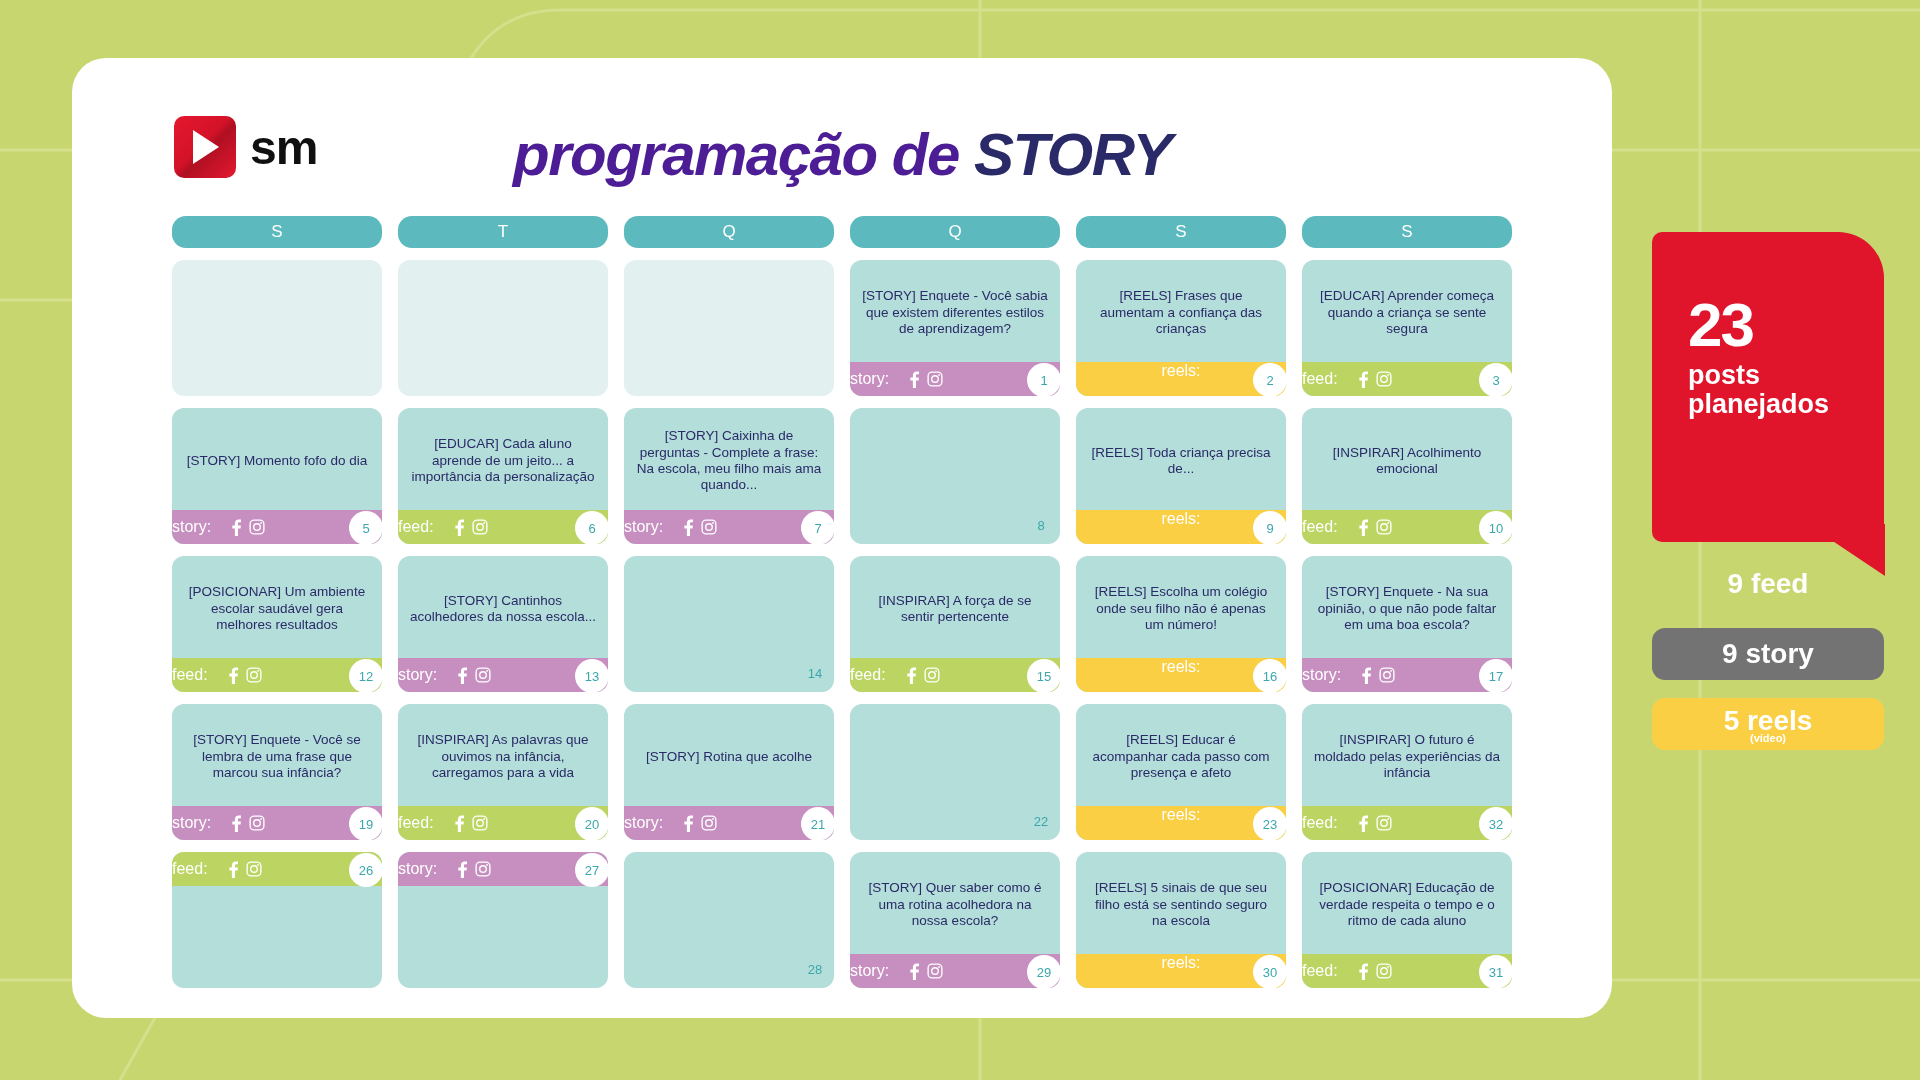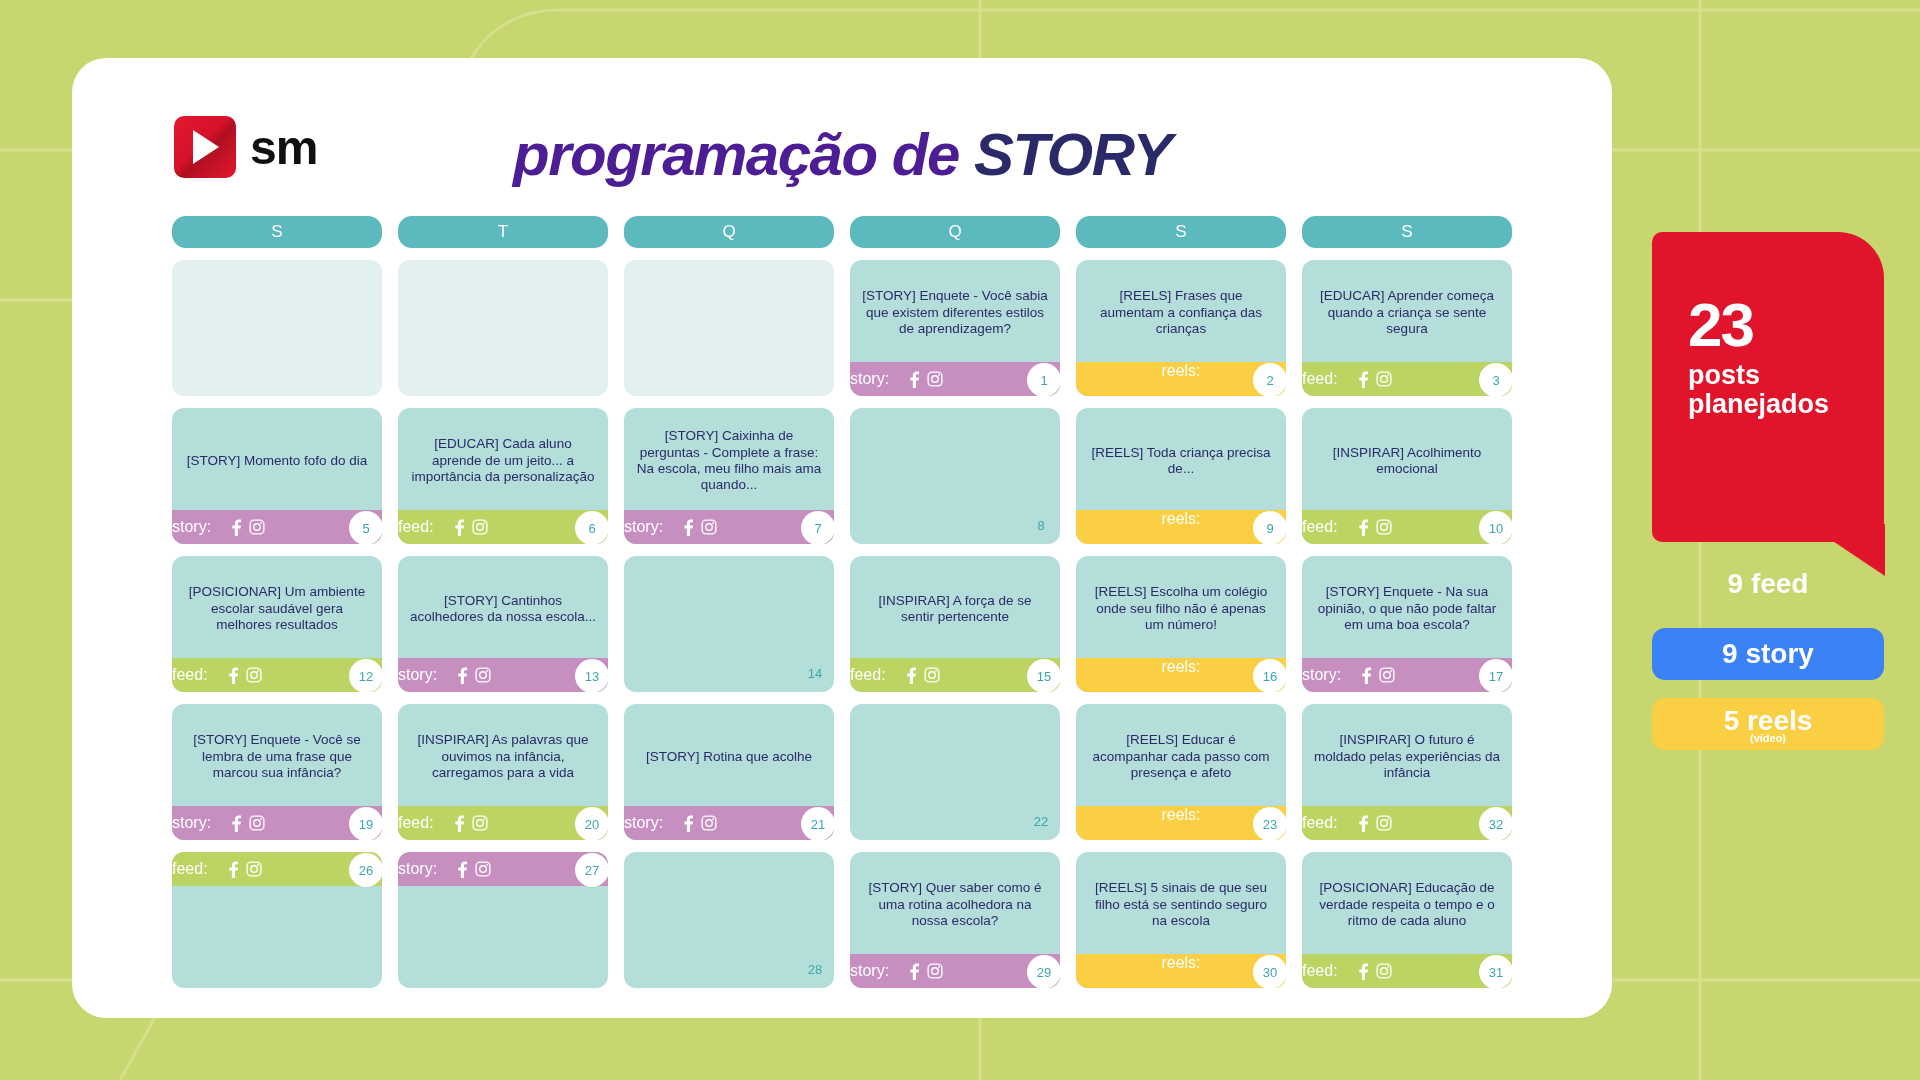--- a/index.html
+++ b/index.html
@@ -168,21 +168,21 @@
     border-radius: 13px;
     display:flex; flex-direction:column;
     align-items:center; justify-content:center;
     color:#ffffff;
     font-size: 28px;
     font-weight: 700;
     margin-bottom: 18px;
     position: relative;
   }
   .stat.feed  { background: transparent; }
-  .stat.story { background: #3b82f6; }
+  .stat.story { background: #737373; }
   .stat.reels { background: #fbcf44; }
   .stat .sub { font-size: 11px; font-weight: 700; margin-top:-5px; }
 </style>
 </head>
 <body>
 
 <div class="bg-deco">
   <svg viewBox="0 0 1920 1080" preserveAspectRatio="none">
     <g stroke="#d5e08d" stroke-width="3" fill="none">
       <path d="M0 150 H1920"></path>

